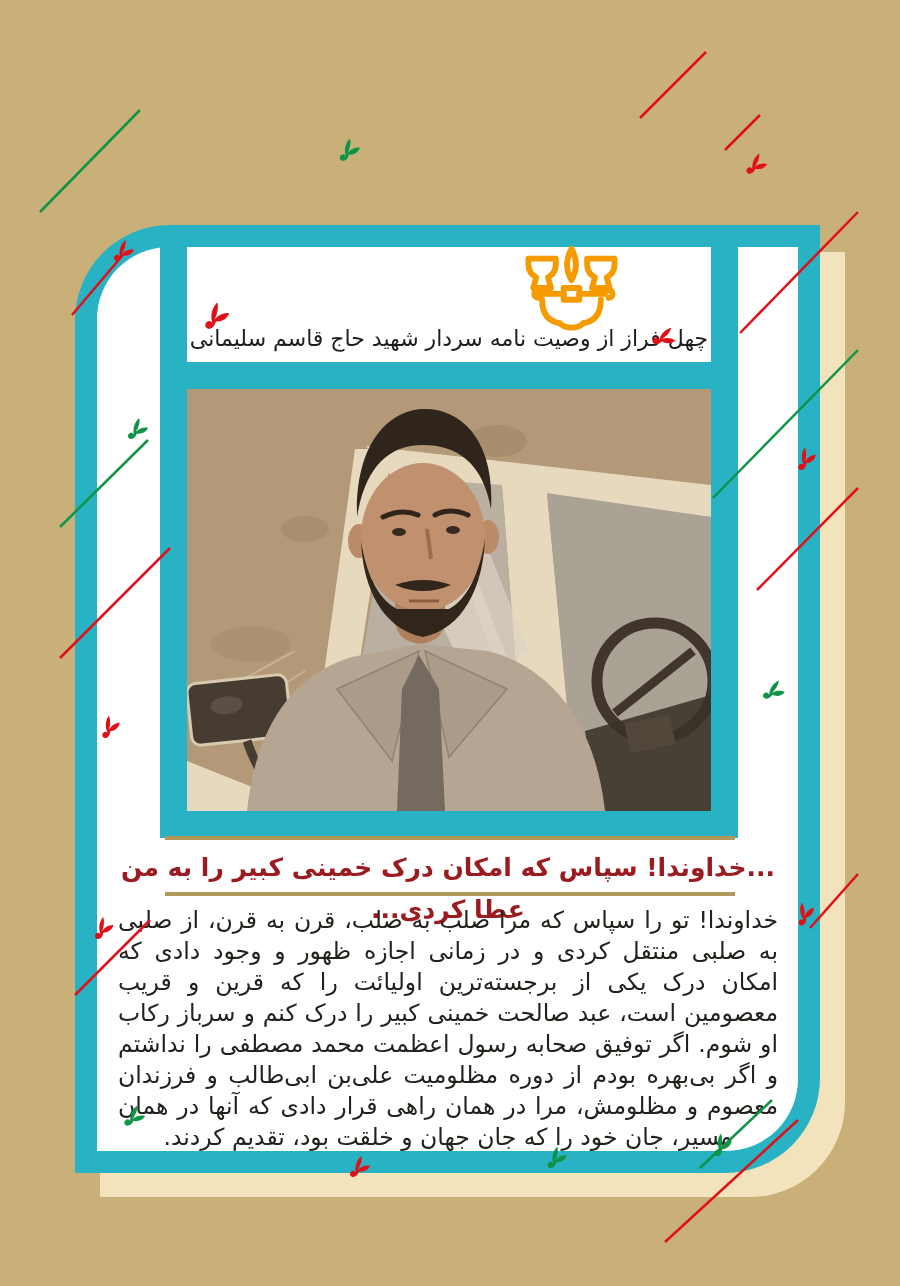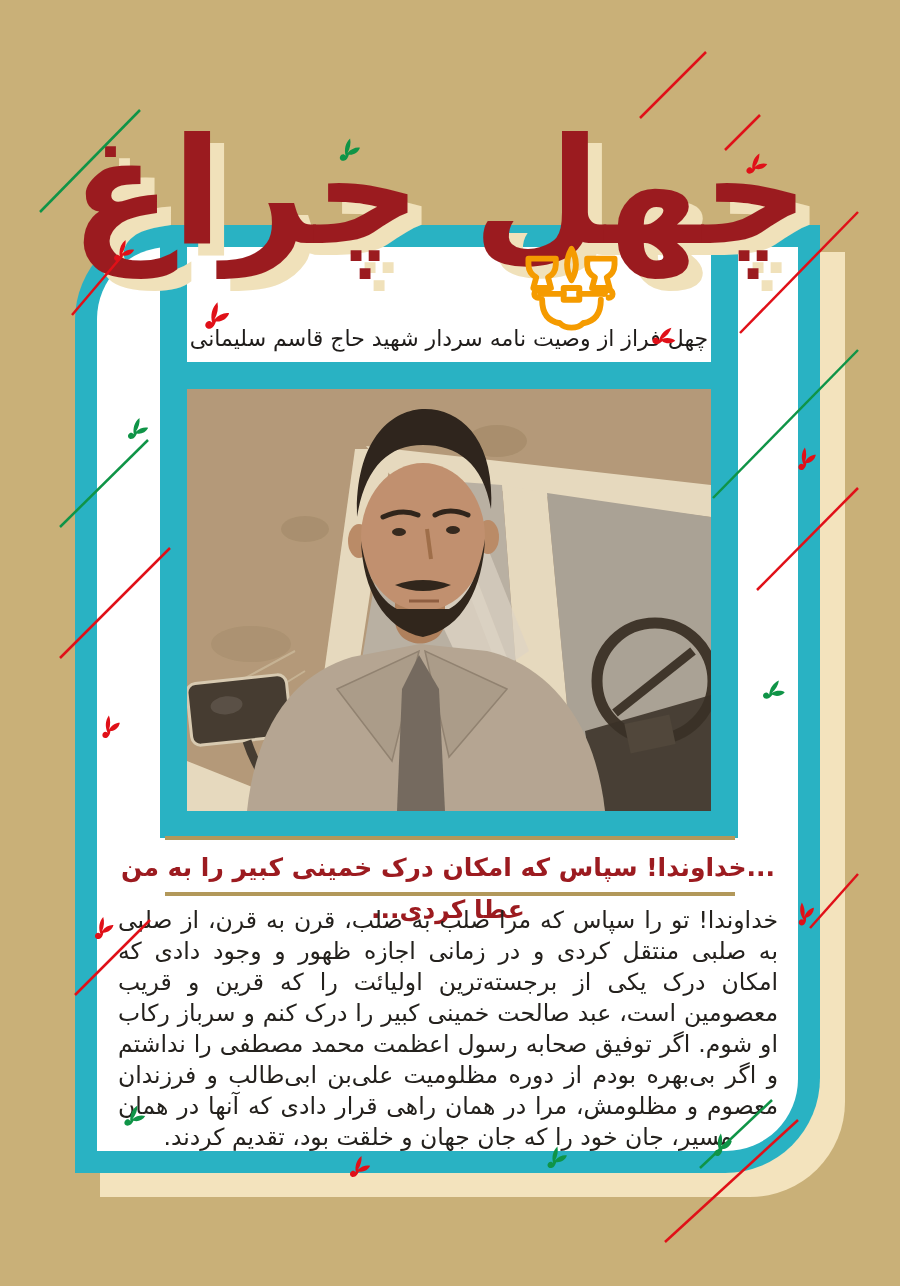--- a/index.html
+++ b/index.html
@@ -110,21 +110,20 @@
         <ellipse cx="266" cy="141" rx="7" ry="4" fill="#2a211a"></ellipse>
         <path d="M240 140 L244 170" stroke="#9c6b47" stroke-width="4" fill="none"></path>
         <path d="M174 152 C176 200 196 240 236 248 C276 240 296 198 298 150 C292 188 278 212 262 220 L210 220 C194 212 180 190 174 152 Z" fill="#241d16"></path>
         <path d="M208 196 Q236 186 264 196 Q236 208 208 196 Z" fill="#241d16"></path>
         <path d="M222 212 L252 212" stroke="#8a5a3e" stroke-width="3"></path>
       </g>
       <rect x="0" y="0" width="524" height="422" fill="#c79b63" opacity="0.08"></rect>
     </svg>
   </div>
 
-  <div class="abs title">چهل چراغ</div>
 
   <div class="abs chandelier">
     <svg viewBox="0 0 140 90" fill="none" stroke="#f59b00" stroke-width="6" stroke-linecap="round" stroke-linejoin="round">
       <path d="M70 6 Q61 22 70 38 Q79 22 70 6 Z"></path>
       <rect x="62" y="46" width="16" height="12"></rect>
       <path d="M38 52 H62 M78 52 H102"></path>
       <path d="M40 58 C40 72 46 80 58 82 M100 58 C100 72 94 80 82 82 M58 82 C64 88 76 88 82 82"></path>
       <path d="M26 16 h28 v6 a14 15 0 0 1 -8 13 l3 11 h-18 l3 -11 a14 15 0 0 1 -8 -13 z"></path>
       <path d="M86 16 h28 v6 a14 15 0 0 1 -8 13 l3 11 h-18 l3 -11 a14 15 0 0 1 -8 -13 z"></path>
       <path d="M40 52 a4 4 0 1 0 -4 4 M104 52 a4 4 0 1 1 4 4"></path>

